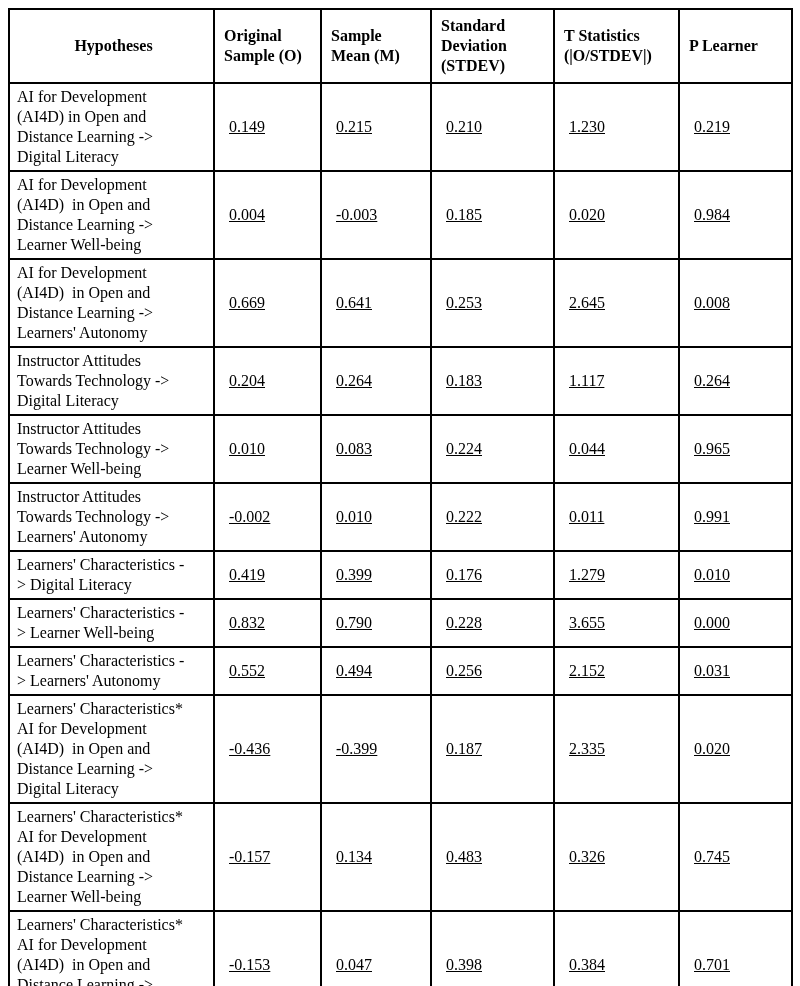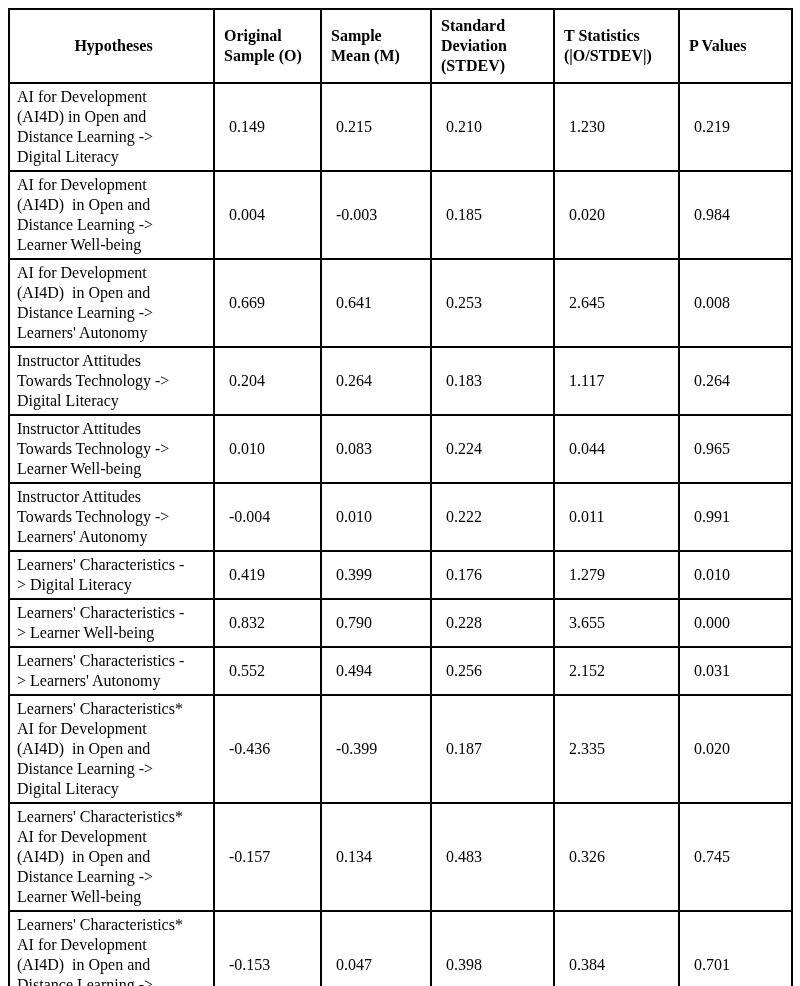--- a/index.html
+++ b/index.html
@@ -48,20 +48,21 @@
     padding-left: 8px;
     text-align: center;
   }
   table.results td.cell-hypothesis {
     white-space: pre-wrap;
     padding: 3px 2px 3px 7px;
   }
   table.results td.cell-number {
     padding: 4px 2px 4px 14px;
     white-space: nowrap;
+    text-decoration: underline;
   }
 </style>
 </head>
 <body>
 
 <div class="page">
   <table class="results">
     <colgroup>
       <col class="c-hyp">
         <col class="c-os">
@@ -75,21 +76,21 @@
         <th class="h-first">Hypotheses</th>
         <th>Original
 Sample (O)</th>
         <th>Sample
 Mean (M)</th>
         <th>Standard
 Deviation
 (STDEV)</th>
         <th>T Statistics
 (|O/STDEV|)</th>
-        <th>P Values</th>
+        <th>P Learner</th>
       </tr>
     </thead>
     <tbody>
   <tr>
     <td class="cell-hypothesis">AI for Development
 (AI4D) in Open and
 Distance Learning -&gt;
 Digital Literacy</td>
     <td class="cell-number">0.149</td>
     <td class="cell-number">0.215</td>
@@ -141,21 +142,21 @@
     <td class="cell-number">0.083</td>
     <td class="cell-number">0.224</td>
     <td class="cell-number">0.044</td>
     <td class="cell-number">0.965</td>
   </tr>
 
   <tr>
     <td class="cell-hypothesis">Instructor Attitudes
 Towards Technology -&gt;
 Learners' Autonomy</td>
-    <td class="cell-number">-0.004</td>
+    <td class="cell-number">-0.002</td>
     <td class="cell-number">0.010</td>
     <td class="cell-number">0.222</td>
     <td class="cell-number">0.011</td>
     <td class="cell-number">0.991</td>
   </tr>
 
   <tr>
     <td class="cell-hypothesis">Learners' Characteristics -
 &gt; Digital Literacy</td>
     <td class="cell-number">0.419</td>

